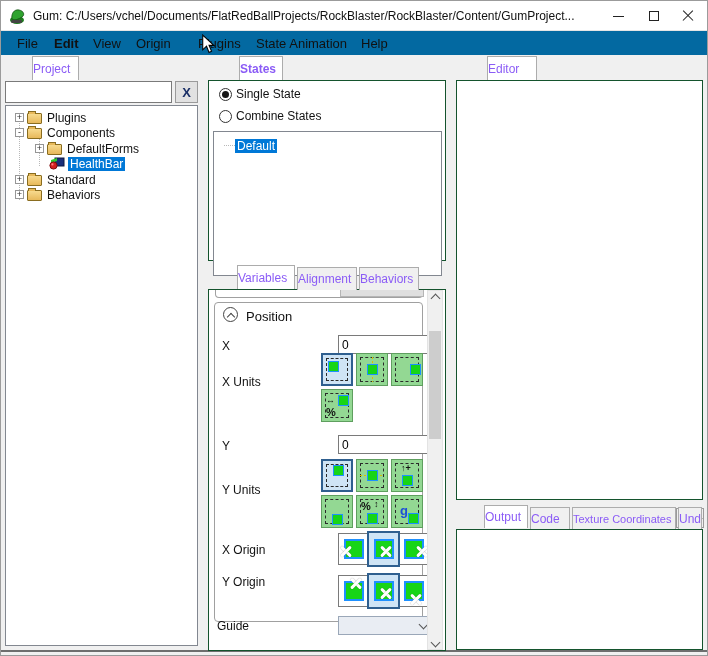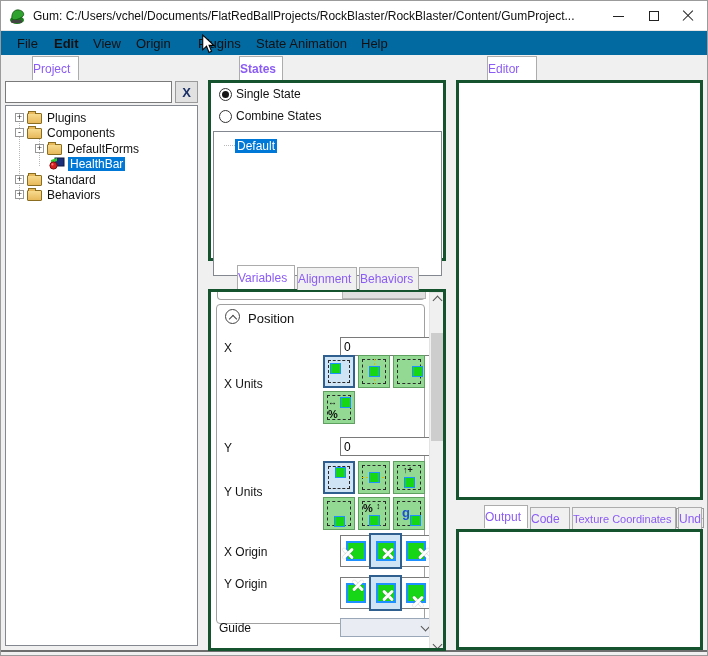--- a/index.html
+++ b/index.html
@@ -20,21 +20,21 @@
   .glyph-close::before { transform:rotate(45deg); } .glyph-close::after { transform:rotate(-45deg); }
 
   
   .menubar { position:absolute; left:0; top:30px; width:100%; height:24px; background:#0369a1; }
   .menu-item { position:absolute; top:0; height:24px; display:flex; align-items:center; font-size:13px; color:#111; padding:0 2px; }
   .cursor { position:absolute; left:200px; top:33px; width:14px; height:20px; z-index:50; }
 
   
   .tab { position:absolute; height:23px; background:#f0f0f0; border:1px solid #acacac; border-bottom:none; display:flex; align-items:center; justify-content:flex-start; font-size:12px; color:#8b5cf6; z-index:2;margin-left:28px; }
   .tab.active { background:#ffffff; height:24px; margin-top:-1px; z-index:3; }
-  .page { position:absolute; background:#ffffff; border:3px solid #14532d; z-index:1; }
+  .page { position:absolute; background:#ffffff; border:1px solid #14532d; z-index:1; }
 
   
   .search-input { position:absolute; left:4px; top:80px; width:167px; height:22px; border:1px solid #7a7a7a; background:#fff; font-size:12px; padding:0 4px; }
   .clear-btn { position:absolute; left:174px; top:80px; width:23px; height:22px; background:#e1e1e1; border:1px solid #9a9a9a; font-size:13px; font-weight:bold; color:#1a2f66; display:flex; align-items:center; justify-content:center; }
   .treebox { position:absolute; left:4px; top:104px; width:193px; height:541px; background:#fff; border:1px solid #828790; }
   .trow { position:absolute; height:15px; display:flex; align-items:center; gap:3px; }
   .exp { width:9px; height:9px; border:1px solid #969696; background:#fff; font-size:9px; line-height:7px; text-align:center; color:#333; flex:none; }
   .folder { position:relative; width:15px; height:11px; background:linear-gradient(#f7da8e,#e7b95b); border:1px solid #8a6d20; border-radius:1px; margin-top:2px; flex:none; }
   .folder::before { content:""; position:absolute; top:-3px; left:0px; width:6px; height:2px; background:#e7b95b; border:1px solid #8a6d20; border-bottom:none; }
   .tlabel { font-size:12px; color:#111; white-space:nowrap; padding:0 2px; }

